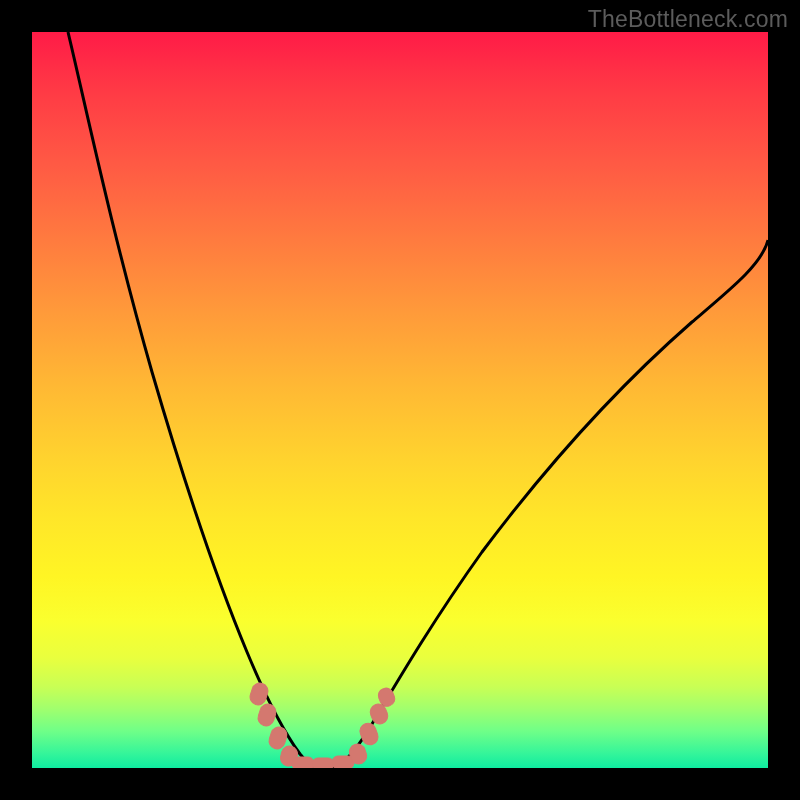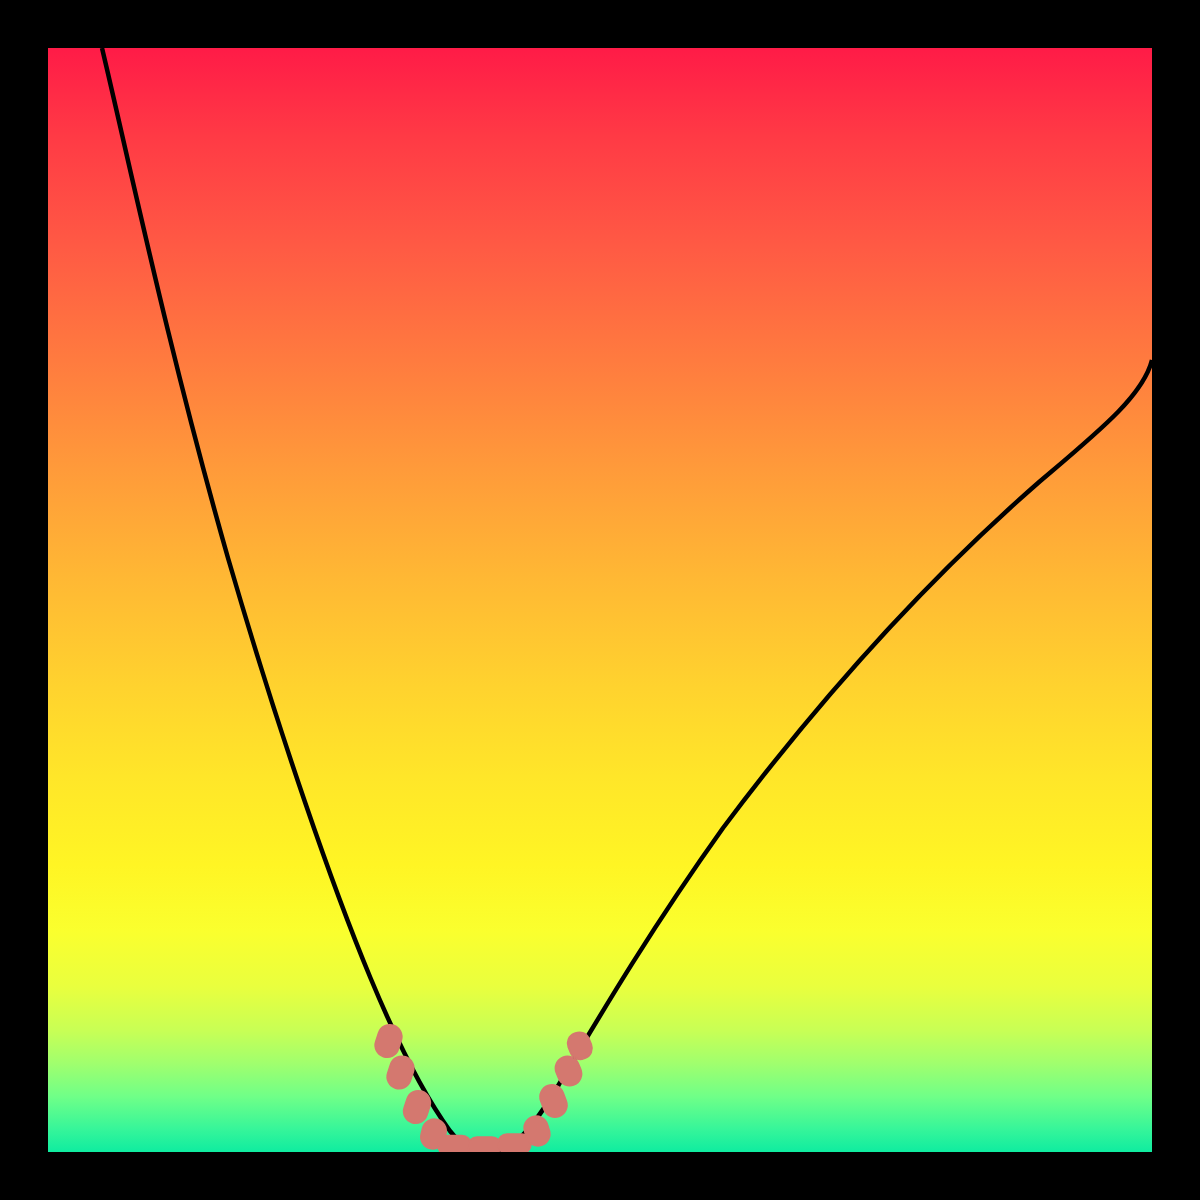--- a/index.html
+++ b/index.html
@@ -60,20 +60,21 @@
     font-weight: 500;
     letter-spacing: 0.2px;
     z-index: 5;
   }
 </style>
 </head>
 <body>
 
 <div class="frame">
 
+  <div class="watermark">TheBottleneck.com</div>
 
   <div class="plot">
     <svg class="curves" viewBox="0 0 736 736" preserveAspectRatio="none">
 
       <path d="M 36 0
                C 55 80, 80 200, 120 340
                C 155 460, 190 560, 215 620
                C 235 668, 252 700, 268 722
                C 276 732, 283 736, 288 736" fill="none" stroke="#000" stroke-width="3"></path>
 

